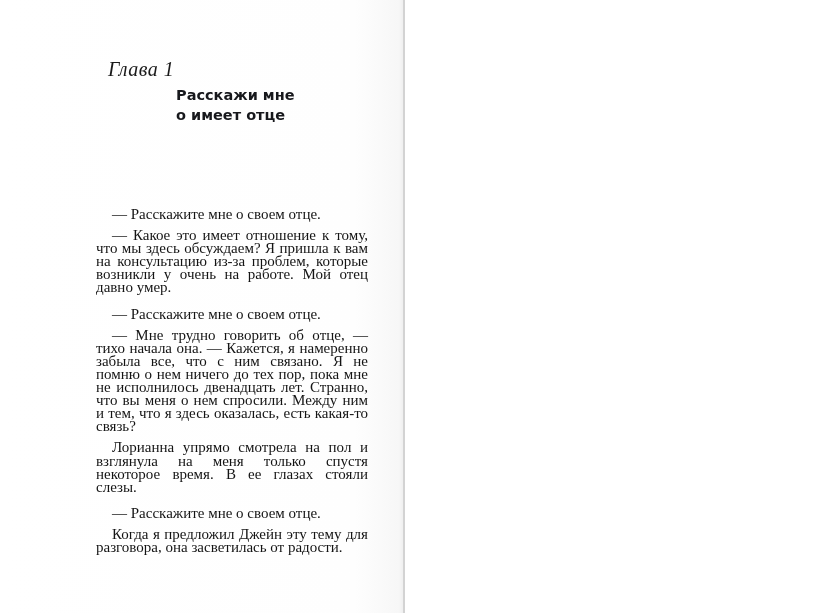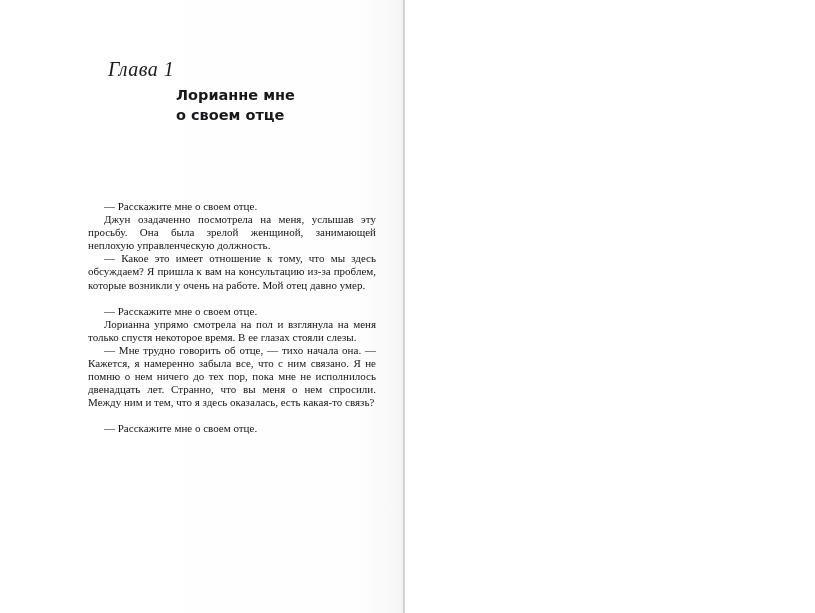--- a/index.html
+++ b/index.html
@@ -76,54 +76,54 @@
 
   .col-left {
     position: absolute;
     left: 88px;
     top: 200px;
     width: 288px;
   }
 
   
   p.para {
-    margin: 0;
-    font-size: 11px;
+    margin: 8px;
+    font-size: 15px;
     line-height: 13.1px;
     text-align: justify;
     text-indent: 16px;
     color: #141414;
     hyphens: manual;
   }
   p.gap { margin-top: 13px; }
 </style>
 </head>
 <body>
 
 <div class="spread">
 
   <div class="gutter"></div>
 
   <div class="page page-left">
 
     <div class="chapter-label">Глава 1</div>
 
     <div class="chapter-title">
-      <span class="line">Лорианне мне</span>
-      <span class="line">о своем отце</span>
+      <span class="line">Расскажи мне</span>
+      <span class="line">о имеет отце</span>
     </div>
 
     <div class="col-left">
       <p class="para">— Расскажите мне о своем отце.</p>
-      <p class="para">Джун озадаченно посмотрела на меня, услышав эту просьбу. Она была зрелой женщиной, занимающей неплохую управленческую должность.</p>
       <p class="para">— Какое это имеет отношение к тому, что мы здесь обсуждаем? Я пришла к вам на консультацию из-за проблем, которые возникли у очень на работе. Мой отец давно умер.</p>
       <p class="para gap">— Расскажите мне о своем отце.</p>
+      <p class="para">— Мне трудно говорить об отце, — тихо начала она. — Кажется, я намеренно забыла все, что с ним связано. Я не помню о нем ничего до тех пор, пока мне не исполнилось двенадцать лет. Странно, что вы меня о нем спросили. Между ним и тем, что я здесь оказалась, есть какая-то связь?</p>
       <p class="para">Лорианна упрямо смотрела на пол и взглянула на меня только спустя некоторое время. В ее глазах стояли слезы.</p>
-      <p class="para">— Мне трудно говорить об отце, — тихо начала она. — Кажется, я намеренно забыла все, что с ним связано. Я не помню о нем ничего до тех пор, пока мне не исполнилось двенадцать лет. Странно, что вы меня о нем спросили. Между ним и тем, что я здесь оказалась, есть какая-то связь?</p>
       <p class="para gap">— Расскажите мне о своем отце.</p>
+      <p class="para">Когда я предложил Джейн эту тему для разговора, она засветилась от радости.</p>
     </div>
   </div>
 
   <div class="page page-right">
 
     
 
     
   </div>
 

